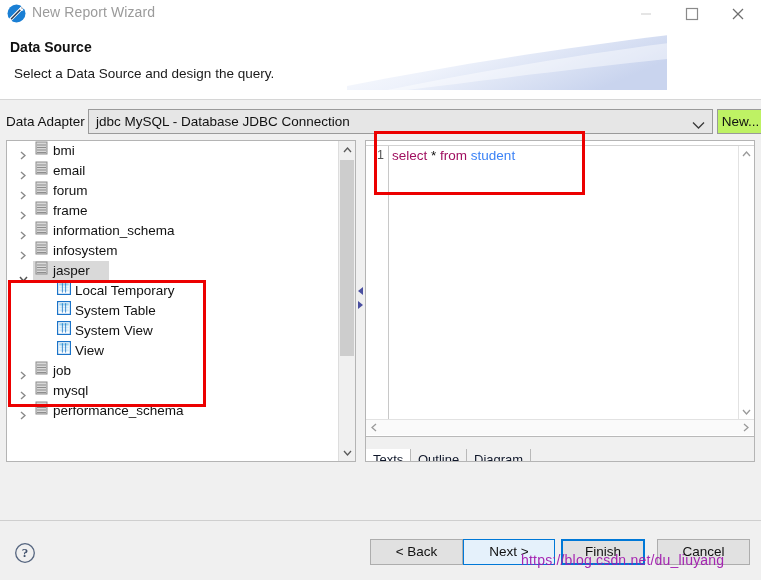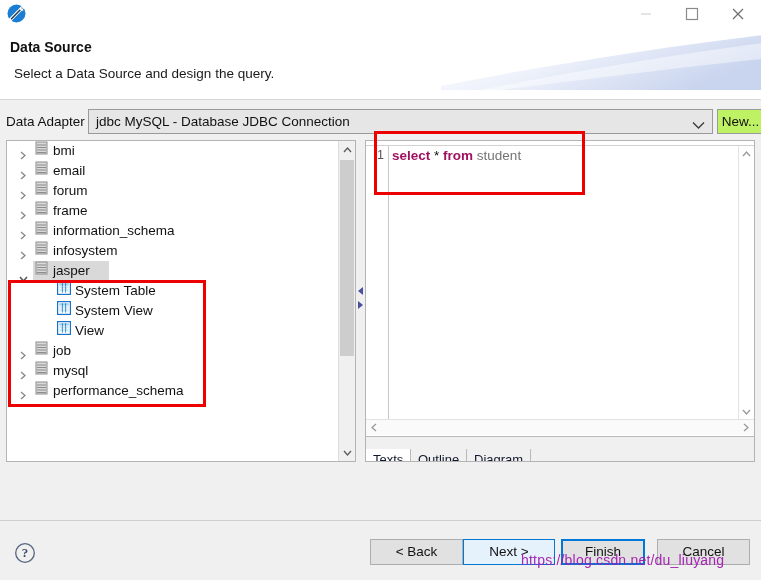--- a/index.html
+++ b/index.html
@@ -17,21 +17,21 @@
   .title-icon{position:absolute;left:7px;top:4px;width:19px;height:19px;}
   .title-text{position:absolute;left:32px;top:4px;font-size:14px;color:#9b9b9b;
     font-family:"Liberation Sans",sans-serif;letter-spacing:.1px;}
   .wbtn{position:absolute;top:0;width:46px;height:28px;cursor:default;}
   .wbtn svg{position:absolute;left:50%;top:50%;transform:translate(-50%,-50%);}
   #btn-min{left:623px;}
   #btn-max{left:669px;}
   #btn-close{left:715px;}
 
   
-  .header{position:absolute;left:0;top:28px;width:761px;height:72px;background:#ffffff;overflow:hidden;}
+  .header{position:absolute;left:0;top:28px;width:667px;height:72px;background:#ffffff;overflow:hidden;}
   .swoosh{position:absolute;right:-10px;top:0px;width:330px;height:62px;pointer-events:none;}
   .hdr-title{position:absolute;left:10px;top:11px;font-size:14px;font-weight:bold;color:#111;}
   .hdr-sub{position:absolute;left:14px;top:38px;font-size:13.5px;color:#1a1a1a;}
   .hdr-rule{position:absolute;left:0;top:99px;width:761px;height:1px;background:#d6d6d6;}
 
   
   .body{position:absolute;left:0;top:100px;width:761px;height:420px;background:#f0f0f0;}
 
   .lbl-adapter{position:absolute;left:6px;top:114px;font-size:13.5px;color:#111;}
   .combo{position:absolute;left:88px;top:109px;width:625px;height:25px;
@@ -69,23 +69,23 @@
   .sp-ar{position:absolute;left:2px;width:5px;height:8px;}
 
   
   .sqlpanel{position:absolute;left:365px;top:140px;width:390px;height:322px;
     background:#ffffff;border:1px solid #b4b4b4;box-sizing:border-box;overflow:hidden;}
   .sql-top{position:absolute;left:0;top:0;width:388px;height:4px;background:#ffffff;border-bottom:1px solid #d2d2d2;}
   .sql-gutter{position:absolute;left:0;top:5px;width:22px;height:274px;background:#ffffff;border-right:1px solid #c8c8c8;}
   .sql-lineno{position:absolute;right:4px;top:2px;font-size:12.5px;color:#555;
     font-family:"Liberation Sans",sans-serif;}
   .sql-code{position:absolute;left:26px;top:7px;font-size:13.5px;white-space:pre;}
-  .kw{color:#a01060;font-weight:bold;}
+  .kw{color:#a01060;font-weight:normal;}
   .op{color:#111;}
-  .ident{color:#737373;}
+  .ident{color:#3b82f6;}
   .sql-vsb{position:absolute;right:0;top:5px;width:16px;height:274px;background:#ffffff;border-left:1px solid #e2e2e2;box-sizing:border-box;}
   .sql-vsb .arrow{position:absolute;left:0;width:15px;height:16px;display:flex;align-items:center;justify-content:center;}
   .sql-hsb{position:absolute;left:0;bottom:26px;width:388px;height:16px;background:#fafafa;border-top:1px solid #e2e2e2;box-sizing:border-box;}
   .sql-hsb .arrow{position:absolute;top:0;width:16px;height:15px;display:flex;align-items:center;justify-content:center;}
   .sql-hsb .arrow.l{left:0;} .sql-hsb .arrow.r{right:0;}
   .tabstrip{position:absolute;left:0;bottom:0;width:388px;height:25px;background:#f0f0f0;border-top:1px solid #b9b9b9;box-sizing:border-box;}
   .tab{position:absolute;top:12px;height:24px;line-height:22px;padding:0 7px;
     font-size:13px;color:#0f172a;border-right:1px solid #b9b9b9;cursor:default;box-sizing:border-box;}
   .tab.active{background:#ffffff;}
 
@@ -120,20 +120,21 @@
 
   <div class="titlebar">
     <span class="title-icon">
       <svg width="19" height="19" viewBox="0 0 19 19">
         <circle cx="9.5" cy="9.5" r="9" fill="#1a7fd4"></circle>
         <path d="M3.5 15.5 L15.5 3.5" stroke="#ffffff" stroke-width="3.2" stroke-linecap="round"></path>
         <path d="M4.5 14.8 L14.8 4.3" stroke="#2b3a52" stroke-width="1.5" stroke-linecap="round"></path>
         <path d="M13.2 3.0 L16.6 6.3 L14.6 7.0 L12.4 4.9 Z" fill="#ffffff"></path>
       </svg>
     </span>
+    <span class="title-text">New Report Wizard</span>
 
     <div class="wbtn" id="btn-min">
       <svg width="12" height="12" viewBox="0 0 12 12">
         <line x1="1" y1="6" x2="11" y2="6" stroke="#d0d0d0" stroke-width="1.1"></line>
       </svg>
     </div>
     <div class="wbtn" id="btn-max">
       <svg width="14" height="14" viewBox="0 0 14 14">
         <rect x="1.5" y="1.5" width="11" height="11" fill="none" stroke="#8a8a8a" stroke-width="1.2"></rect>
       </svg>
@@ -272,20 +273,31 @@
         </div>
         <div class="trow lvl2">
           <span class="tw tb-ico"><svg width="14" height="14" viewBox="0 0 14 14">
               <rect x="0.5" y="0.5" width="13" height="13" fill="#ffffff" stroke="#1a73c8" stroke-width="1.4"></rect>
               <rect x="2.2" y="2.2" width="9.6" height="2.4" fill="#9fd4ef"></rect>
               <rect x="2.2" y="5.4" width="9.6" height="2.1" fill="#cfeaf8"></rect>
               <rect x="2.2" y="8.3" width="9.6" height="2.1" fill="#cfeaf8"></rect>
               <line x1="5.4" y1="2.2" x2="5.4" y2="11.6" stroke="#1a73c8" stroke-width=".8"></line>
               <line x1="8.6" y1="2.2" x2="8.6" y2="11.6" stroke="#1a73c8" stroke-width=".8"></line>
             </svg></span>
+          <span class="tw tlabel">Local Temporary</span>
+        </div>
+        <div class="trow lvl2">
+          <span class="tw tb-ico"><svg width="14" height="14" viewBox="0 0 14 14">
+              <rect x="0.5" y="0.5" width="13" height="13" fill="#ffffff" stroke="#1a73c8" stroke-width="1.4"></rect>
+              <rect x="2.2" y="2.2" width="9.6" height="2.4" fill="#9fd4ef"></rect>
+              <rect x="2.2" y="5.4" width="9.6" height="2.1" fill="#cfeaf8"></rect>
+              <rect x="2.2" y="8.3" width="9.6" height="2.1" fill="#cfeaf8"></rect>
+              <line x1="5.4" y1="2.2" x2="5.4" y2="11.6" stroke="#1a73c8" stroke-width=".8"></line>
+              <line x1="8.6" y1="2.2" x2="8.6" y2="11.6" stroke="#1a73c8" stroke-width=".8"></line>
+            </svg></span>
           <span class="tw tlabel">System Table</span>
         </div>
         <div class="trow lvl2">
           <span class="tw tb-ico"><svg width="14" height="14" viewBox="0 0 14 14">
               <rect x="0.5" y="0.5" width="13" height="13" fill="#ffffff" stroke="#1a73c8" stroke-width="1.4"></rect>
               <rect x="2.2" y="2.2" width="9.6" height="2.4" fill="#9fd4ef"></rect>
               <rect x="2.2" y="5.4" width="9.6" height="2.1" fill="#cfeaf8"></rect>
               <rect x="2.2" y="8.3" width="9.6" height="2.1" fill="#cfeaf8"></rect>
               <line x1="5.4" y1="2.2" x2="5.4" y2="11.6" stroke="#1a73c8" stroke-width=".8"></line>
               <line x1="8.6" y1="2.2" x2="8.6" y2="11.6" stroke="#1a73c8" stroke-width=".8"></line>

